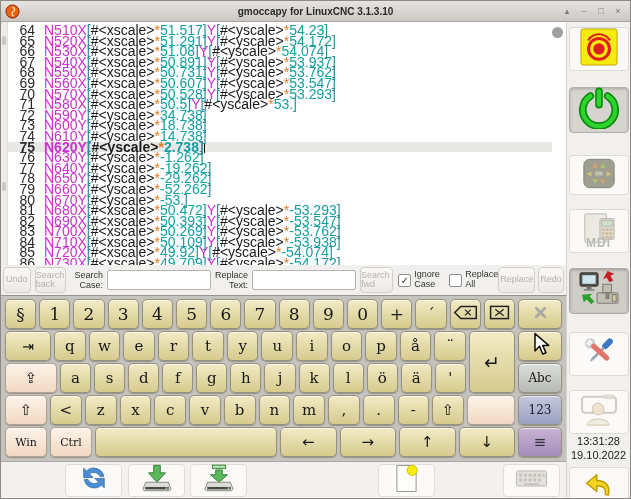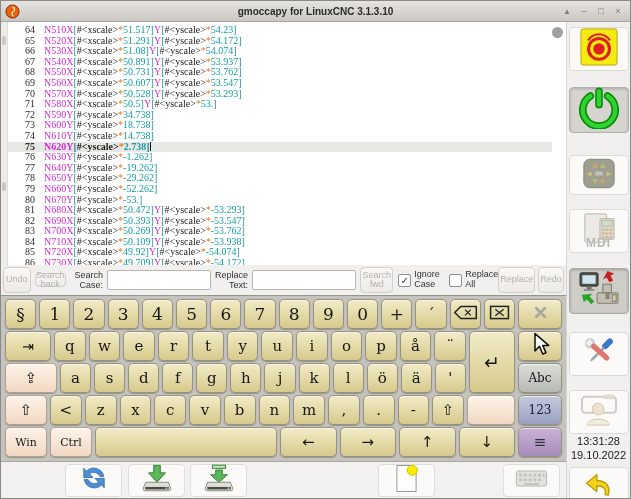--- a/index.html
+++ b/index.html
@@ -13,36 +13,36 @@
   .tb-controls{margin-left:auto;display:flex;gap:3px;margin-right:5px;z-index:2;}
   .tb-btn{width:14px;height:13px;display:flex;align-items:center;justify-content:center;
           font-size:9px;color:#7c7a76;border-radius:2px;}
   
   .main{flex:1;display:flex;min-height:0;}
   .left{width:566px;flex:0 0 566px;display:flex;flex-direction:column;min-height:0;}
   
   .editor{flex:1;background:#fff;position:relative;overflow:hidden;border-right:1px solid #d6d4d0;}
   .edge-strip{position:absolute;left:0;top:0;bottom:0;width:6px;background:#edebe7;border-right:1px solid #e0deda;}
   .edge-strip .grip{position:absolute;left:1px;width:4px;height:9px;border-radius:2px;background:#c9c7c3;}
-  .code-lines{position:absolute;left:7px;right:14px;top:3px;font-family:Liberation Serif, serif;
-              font-size:10px;line-height:10.6px;white-space:pre;}
+  .code-lines{position:absolute;left:7px;right:14px;top:3px;font-family:Liberation Sans, sans-serif;
+              font-size:14px;line-height:10.6px;white-space:pre;}
   .code-line{display:flex;height:10.6px;}
   .code-line.current{background:#e7e7e5;font-weight:bold;}
   .gut{flex:0 0 27px;text-align:right;padding-right:9px;color:#2a2a2a;}
   .code{flex:1;}
   .caret{display:inline-block;width:1px;height:9px;background:#111;vertical-align:-1px;}
   .scroll-dot{position:absolute;right:3px;top:5px;width:11px;height:11px;border-radius:50%;background:#9f9f9f;}
   
   .searchbar{flex:0 0 30px;height:30px;background:#f1f0ee;display:flex;align-items:center;
              font-size:9px;color:#3a3a38;padding:0 2px;border-right:1px solid #d6d4d0;}
   .sb-button{background:linear-gradient(#f9f8f6,#eceae6);border:1px solid #d3d0cb;border-radius:4px;
-             color:#b5b2ad;text-align:center;display:flex;align-items:center;justify-content:center;
+             color:#b5b2ad;display:flex;align-items:center;justify-content:center;
              line-height:1.05;box-sizing:border-box;}
   .sb-undo{width:30px;height:26px;}
-  .sb-back{width:34px;height:14px;margin-left:4px;}
+  .sb-back{width:34px;height:26px;margin-left:4px;}
   .sb-label{width:36px;text-align:right;line-height:1.15;margin-left:4px;color:#33332f;}
   .sb-entry{width:104px;height:20px;margin-left:4px;background:#fff;border:1px solid #b9b6b1;border-radius:2px;
             font-size:9px;padding:0 3px;box-sizing:border-box;outline:none;}
   .sb-fwd{width:36px;height:26px;margin-left:4px;}
   .chk-group{display:flex;align-items:center;margin-left:5px;}
   .chk-box{width:11px;height:11px;background:#fff;border:1px solid #918e89;border-radius:2px;
            display:flex;align-items:center;justify-content:center;font-size:10px;color:#3a3a38;flex:0 0 11px;}
   .chk-label{width:30px;line-height:1.1;margin-left:3px;color:#33332f;}
   .sb-replace{width:40px;height:26px;margin-left:3px;}
   .sb-redo{width:28px;height:26px;margin-left:3px;}

